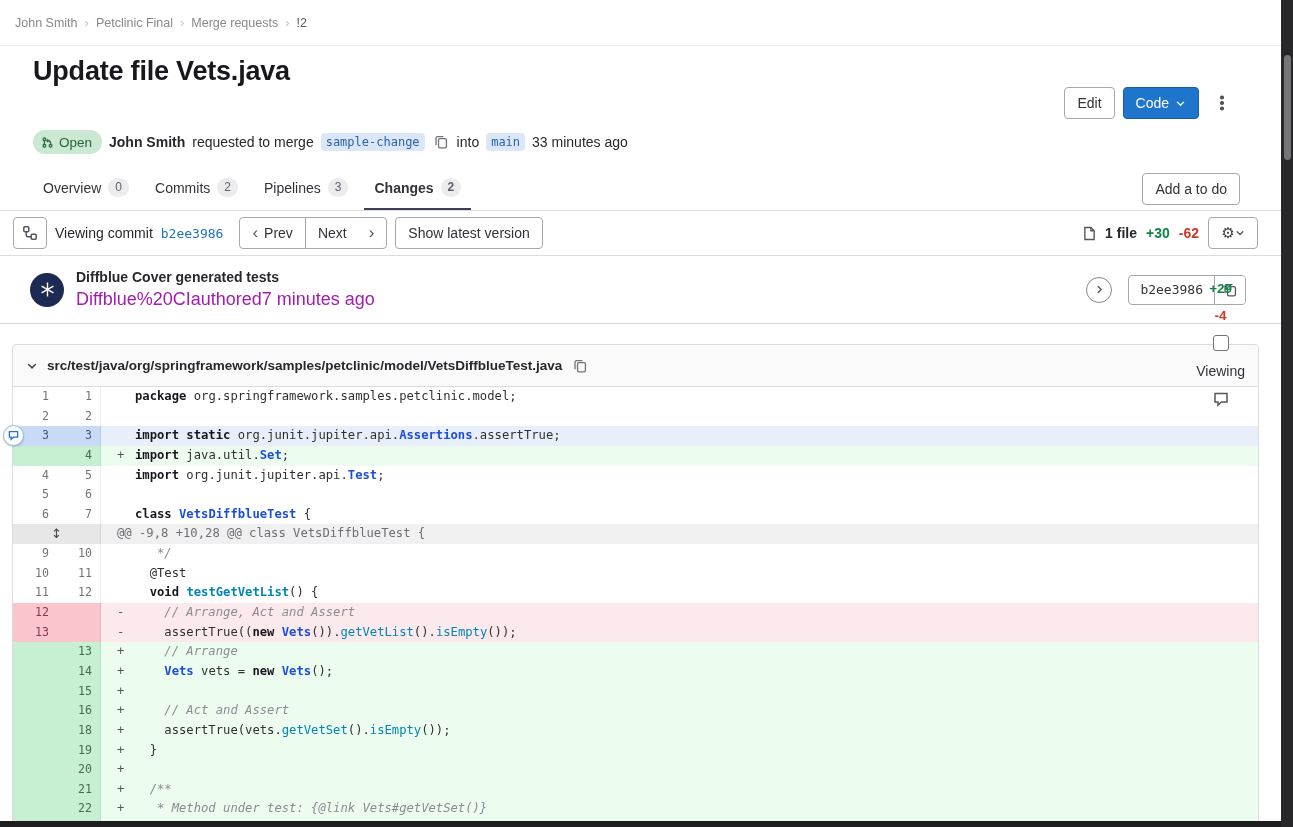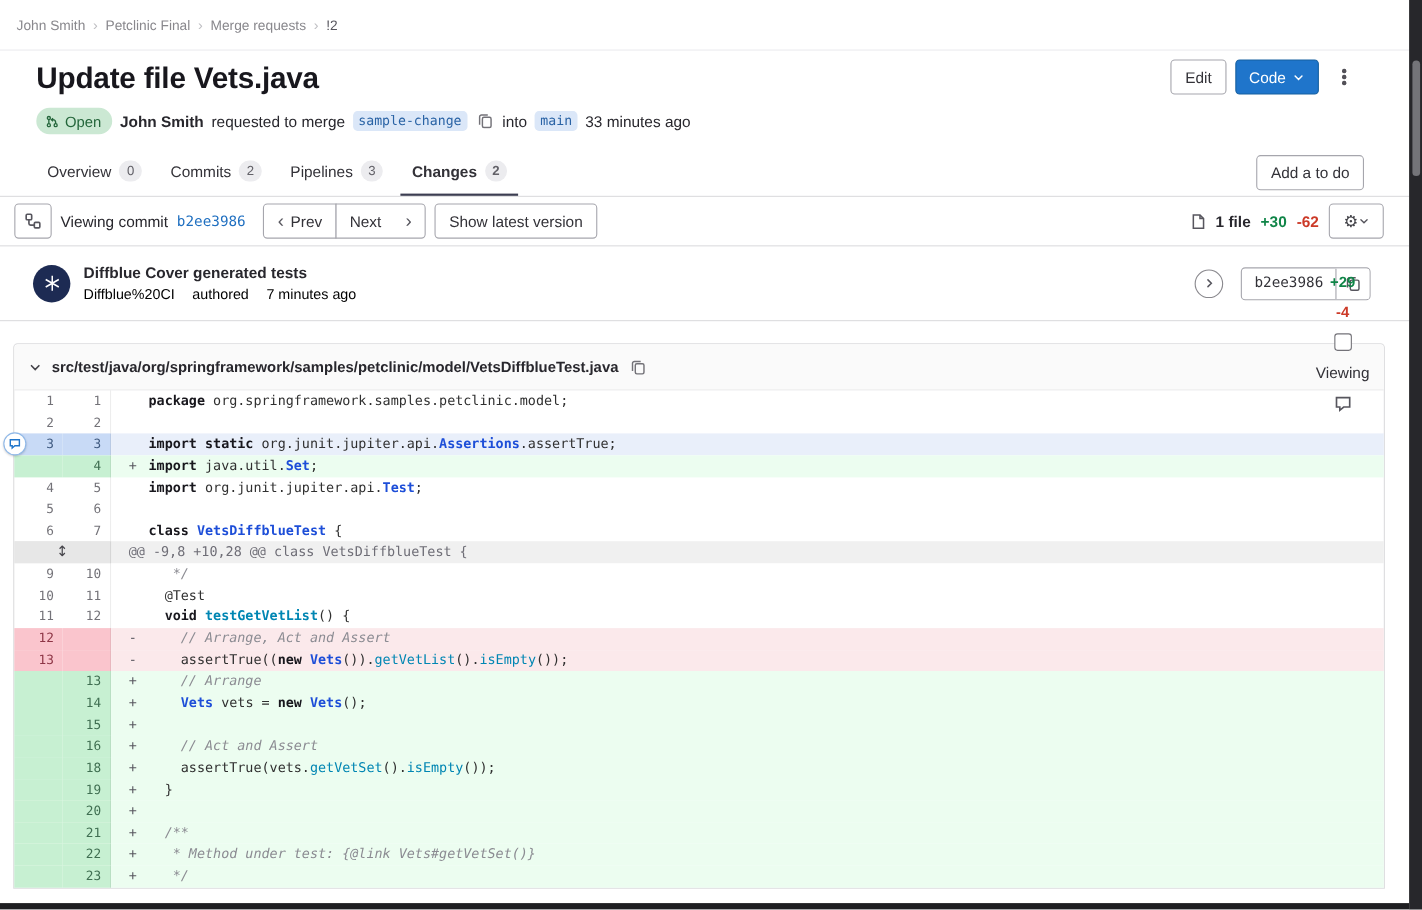--- a/index.html
+++ b/index.html
@@ -12,21 +12,21 @@
 
   
   .breadcrumb-bar { height:46px; display:flex; align-items:center; padding:0 15px; gap:7px;
     border-bottom:1px solid #ececef; font-size:12.5px; color:#89888d; }
   .crumb { color:#89888d; cursor:pointer; }
   .crumb:last-child { color:#57565e; }
   .crumb-sep { color:#bfbfc3; font-size:13px; }
 
   
   .mr-header { padding:8px 44px 0 33px; }
-  .title-row { display:flex; align-items:flex-start; }
+  .title-row { display:flex; align-items:flex-start;flex-direction:column; }
   .title-row h1 { margin:2px 0 0 0; font-size:27px; font-weight:700; color:#18171d; letter-spacing:-0.2px; }
   .title-actions { margin-left:auto; display:flex; align-items:center; gap:8px; }
   .btn { height:32px; padding:0 12px; border:1px solid #a6a6ad; border-radius:4px; background:#fff;
     font-size:14px; color:#333238; display:inline-flex; align-items:center; gap:6px;
     font-family:"Liberation Sans",sans-serif; cursor:pointer; white-space:nowrap; }
   .btn-blue { background:#1f75cb; border-color:#17609f; color:#fff; }
   .icon-only-btn { border:none; background:none; width:30px; height:32px; display:inline-flex; align-items:center; justify-content:center; cursor:pointer; }
   .vdots { width:3.5px; height:3.5px; border-radius:50%; background:#535158;
     box-shadow:0 -5.5px 0 #535158, 0 5.5px 0 #535158; display:inline-block; }
 
@@ -66,21 +66,21 @@
   .minus { color:#cc3a28; font-weight:700; }
   .gear-btn { width:50px; }
   .gear-glyph { font-size:15px; color:#404046; }
 
   
   .commit-bar { height:68px; display:flex; align-items:center; gap:12px;
     padding:0 35px 0 30px; border-bottom:1px solid #dcdcde; }
   .avatar { width:34px; height:34px; border-radius:50%; background:#1d2b53; flex:none;
     display:flex; align-items:center; justify-content:center; }
   .commit-title { font-size:14px; font-weight:700; color:#28272d; }
-  .commit-sub { margin-top:4px; font-size:13px; color:#000000; display:flex; gap:16px; }
+  .commit-sub { margin-top:4px; font-size:18px; color:#a21caf; display:flex; gap:0; }
   .commit-right { margin-left:auto; display:flex; align-items:center; gap:16px; }
   .circle-btn { width:26px; height:26px; border-radius:50%; border:1px solid #89888d; background:#fff;
     display:flex; align-items:center; justify-content:center; color:#57565e; cursor:pointer; }
   .sha-group { display:flex; align-items:stretch; border:1px solid #a6a6ad; border-radius:4px; height:30px; background:#fff; overflow:hidden; }
   .sha-text { display:flex; align-items:center; padding:0 11px; font-family:"DejaVu Sans Mono","Liberation Mono",monospace; font-size:13px; color:#333238; }
   .sha-copy { border:none; border-left:1px solid #a6a6ad; background:#fff; width:31px; display:flex; align-items:center; justify-content:center; color:#57565e; cursor:pointer; }
 
   
   .diff-card { margin:20px 22px 0 12px; border:1px solid #dcdcde; border-radius:4px 4px 0 0; position:relative; }
   .file-header { height:42px; background:#fafafa; border-bottom:1px solid #dcdcde; border-radius:4px 4px 0 0;

